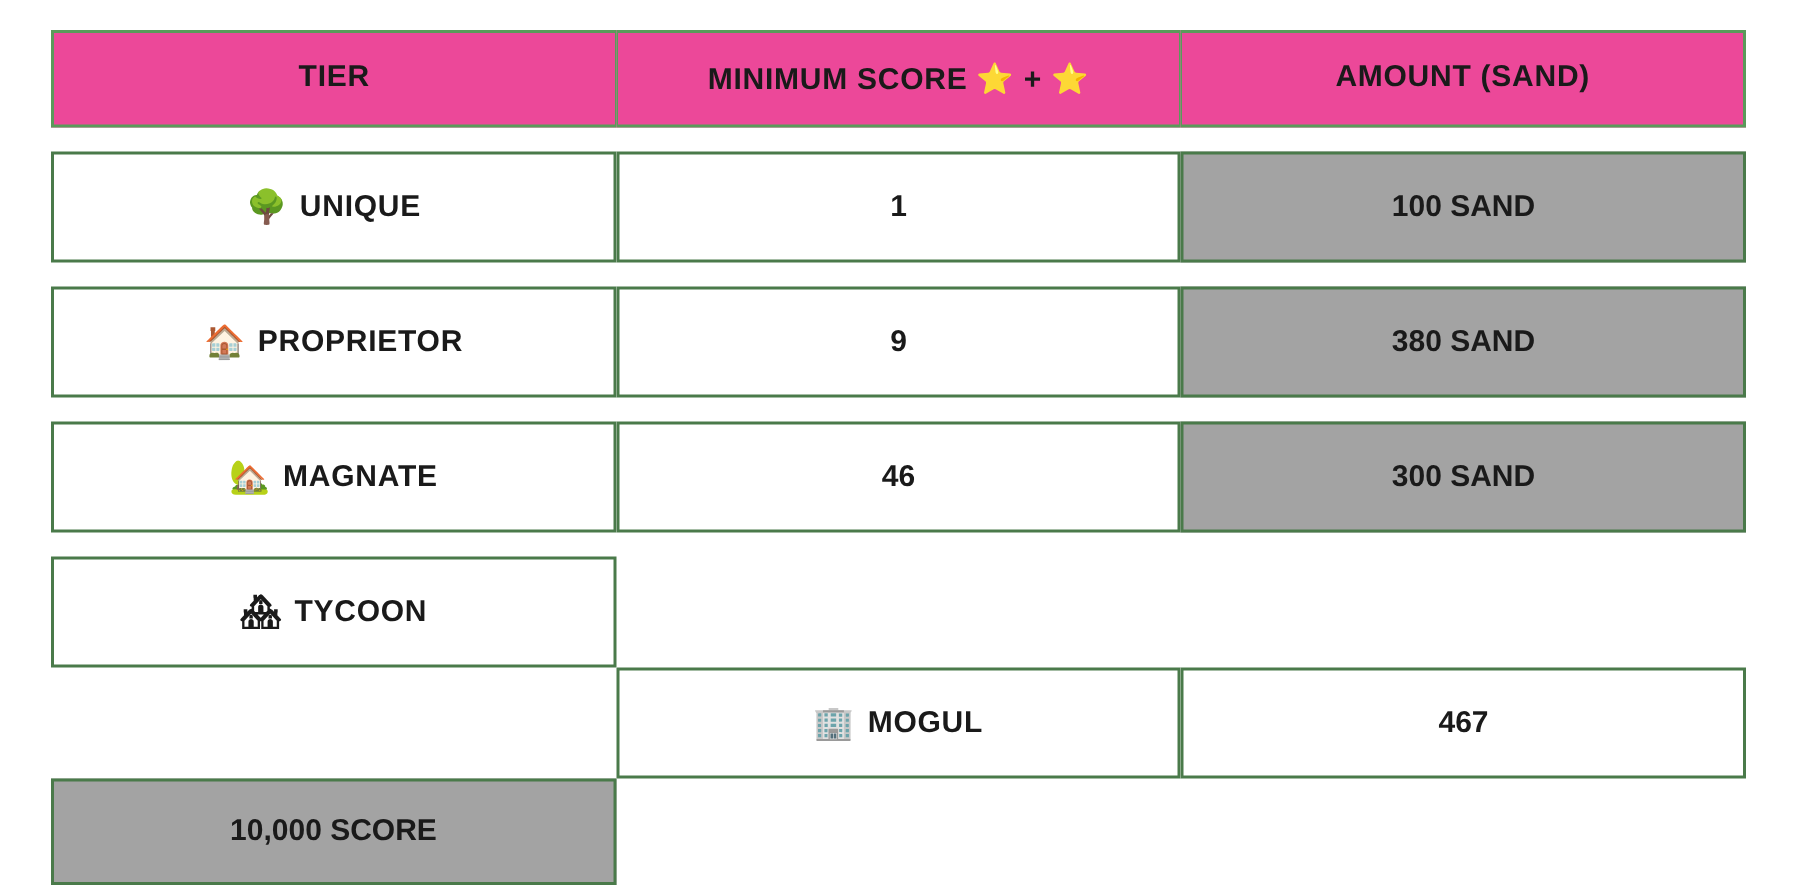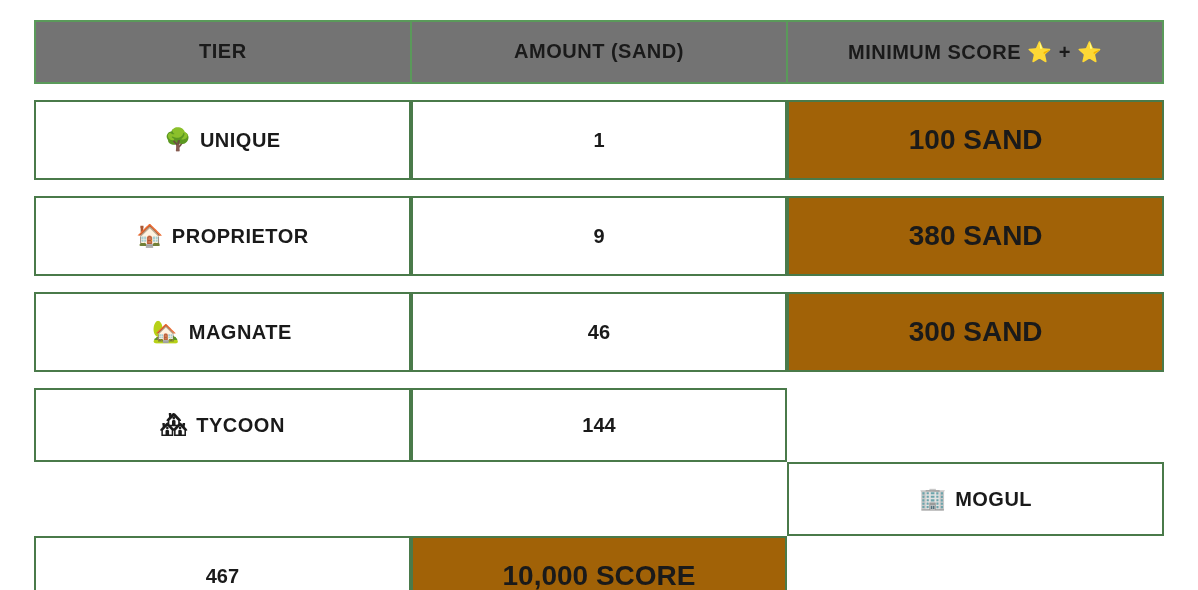--- a/index.html
+++ b/index.html
@@ -24,21 +24,21 @@
     }
 
     .table-grid {
       display: grid;
       grid-template-columns: 1fr 1fr 1fr;
       gap: 0;
       width: 100%;
     }
 
     .header-cell {
-      background-color: #737373;
+      background-color: #ec4899;
       border: 2px solid #5a9a5a;
       padding: 18px 20px;
       text-align: center;
       font-weight: 900;
       font-size: 20px;
       letter-spacing: 0.5px;
       color: #1a1a1a;
       text-transform: uppercase;
     }
 
@@ -85,23 +85,23 @@
       display: flex;
       align-items: center;
       justify-content: center;
     }
 
     .amount-cell {
       border: 2px solid #4a7a4a;
       padding: 22px 20px;
       text-align: center;
       font-weight: 900;
-      font-size: 28px;
-      color: #1a1a1a;
-      background: #a16207;
+      font-size: 20px;
+      color: #1a1a1a;
+      background: #a3a3a3;
       display: flex;
       align-items: center;
       justify-content: center;
     }
 
     .row-gap {
       height: 16px;
     }
 
     .emoji {
@@ -113,30 +113,30 @@
     }
   </style>
 </head>
 <body>
 
 <div class="table-container">
   <div class="table-grid">
 
     <div class="header-cell">
       <span>TIER</span>
-    </div>
-    <div class="header-cell">
-      <span>AMOUNT (SAND)</span>
     </div>
     <div class="header-cell">
       <span>
         <span>MINIMUM SCORE</span>
         <span class="header-icons"> ⭐ + ⭐</span>
       </span>
     </div>
+    <div class="header-cell">
+      <span>AMOUNT (SAND)</span>
+    </div>
 
     <div class="spacer-cell row-gap"></div>
     <div class="spacer-cell row-gap"></div>
     <div class="spacer-cell row-gap"></div>
 
     <div class="tier-cell">
       <span class="emoji">🌳</span>
       <span>UNIQUE</span>
     </div>
     <div class="score-cell">
@@ -177,23 +177,20 @@
     </div>
 
     <div class="spacer-cell row-gap"></div>
     <div class="spacer-cell row-gap"></div>
     <div class="spacer-cell row-gap"></div>
 
     <div class="tier-cell">
       <span class="emoji">🏘</span>
       <span>TYCOON</span>
     </div>
-    <div class="score-cell">
-      <span>144</span>
-    </div>
 
     <div class="spacer-cell row-gap"></div>
     <div class="spacer-cell row-gap"></div>
     <div class="spacer-cell row-gap"></div>
 
     <div class="tier-cell">
       <span class="emoji">🏢</span>
       <span>MOGUL</span>
     </div>
     <div class="score-cell">

